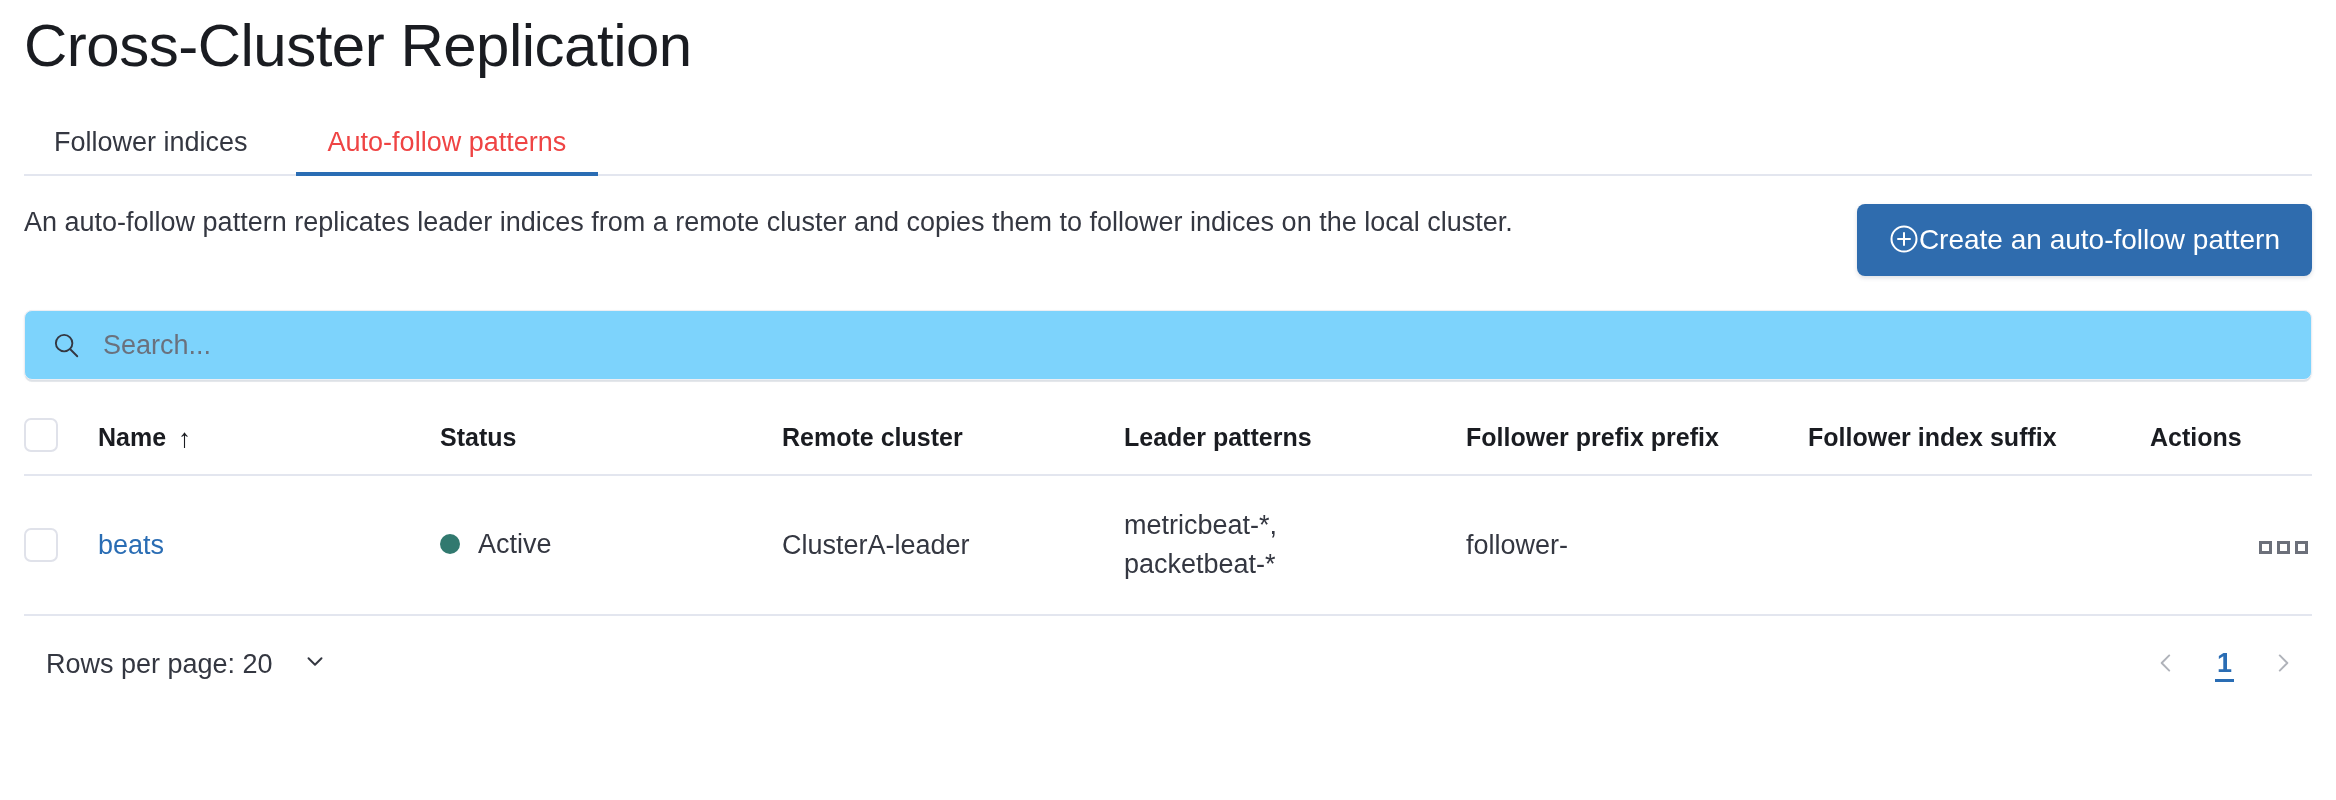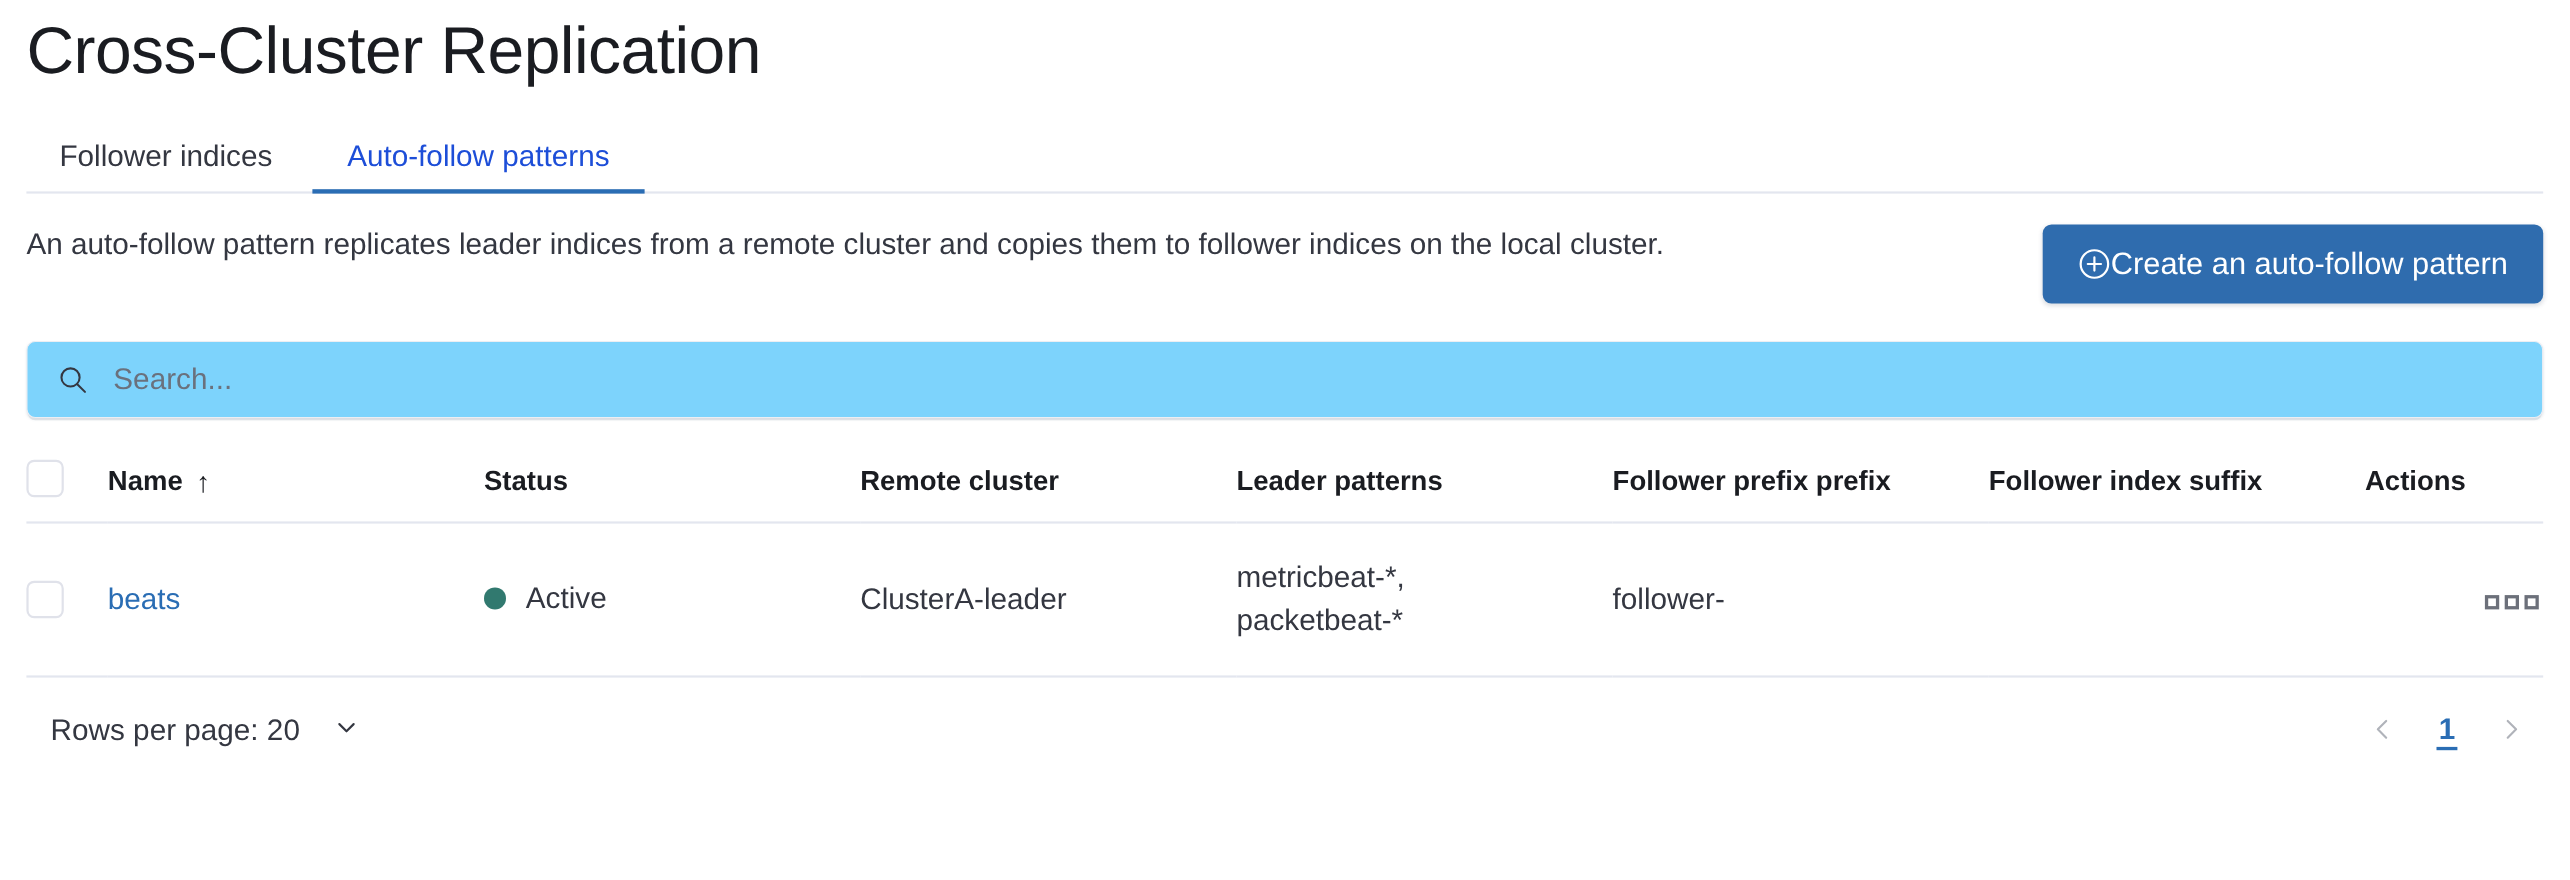--- a/index.html
+++ b/index.html
@@ -33,40 +33,40 @@
     letter-spacing: -0.5px;
     padding-top: 16px;
     margin: 0 0 0 0;
   }
 
   
   .tabs {
     position: relative;
     display: flex;
     align-items: flex-end;
-    gap: 4px;
+    gap: 16px;
     margin-top: 36px;
     border-bottom: 2px solid #e3e6ef;
     height: 62px;
   }
   .tab {
     position: relative;
     font-size: 27px;
     line-height: 1;
     padding: 0 32px 18px 32px;
     color: #343741;
     cursor: pointer;
     white-space: nowrap;
     background: none;
     border: none;
     font-family: inherit;
   }
   .tab:first-child { padding-left: 30px; }
   .tab.active {
-    color: #1d4ed8;
+    color: #ef4444;
   }
   .tab.active::after {
     content: "";
     position: absolute;
     left: 0;
     right: 0;
     bottom: -2px;
     height: 4px;
     background: #2a6db4;
   }
@@ -83,21 +83,21 @@
     font-size: 27px;
     line-height: 1.5;
     color: #343741;
     max-width: 1730px;
     margin: 0;
     padding-left: 0px;
   }
   .create-btn {
     flex: 0 0 auto;
     display: inline-flex;
-    align-items: center;
+    align-items: flex-start;
     background: #2f6cae;
     color: #ffffff;
     border: none;
     border-radius: 8px;
     font-size: 28px;
     font-weight: 500;
     font-family: inherit;
     padding: 20px 32px;
     cursor: pointer;
     box-shadow: 0 2px 4px rgba(65,78,101,0.18);

